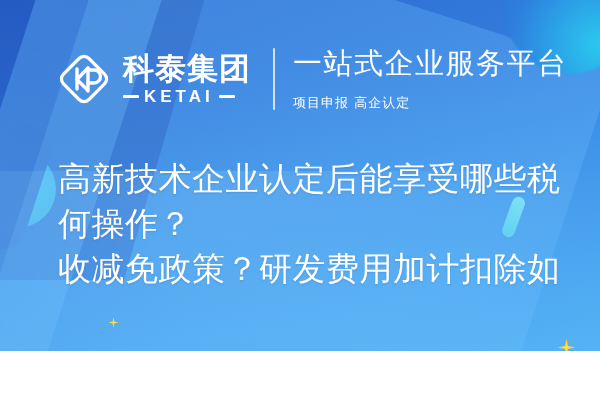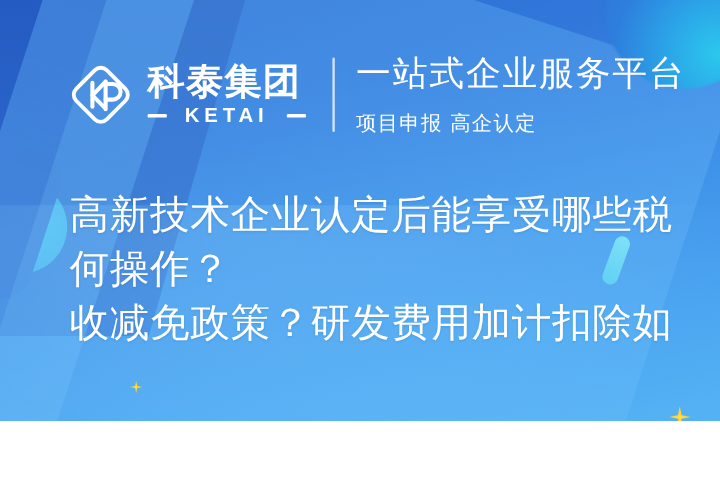--- a/index.html
+++ b/index.html
@@ -156,21 +156,21 @@
     font-weight: 700;
     letter-spacing: 1px;
     line-height: 1.02;
     white-space: nowrap;
     font-family: "DejaVu Sans", "Liberation Sans", sans-serif;
   }
   .logo-en-row {
     display: flex;
     align-items: center;
     margin-top: 3px;
-    gap: 15px;
+    gap: 5px;
   }
   .logo-rule {
     display: block;
     width: 16px;
     height: 3px;
     background: #ffffff;
     border-radius: 1px;
   }
   .logo-en {
     color: #ffffff;
@@ -199,21 +199,21 @@
     color: #ffffff;
     font-size: 29px;
     font-weight: 400;
     letter-spacing: 1.5px;
     line-height: 1.12;
     white-space: nowrap;
     font-family: "DejaVu Sans", "Liberation Sans", sans-serif;
   }
   .tagline-sub {
     color: #ffffff;
-    font-size: 17px;
+    font-size: 13px;
     font-weight: 400;
     letter-spacing: 1px;
     line-height: 1.2;
     margin-top: 15px;
     white-space: nowrap;
     font-family: "DejaVu Serif", "Liberation Serif", serif;
   }
 
   
   .headline {

